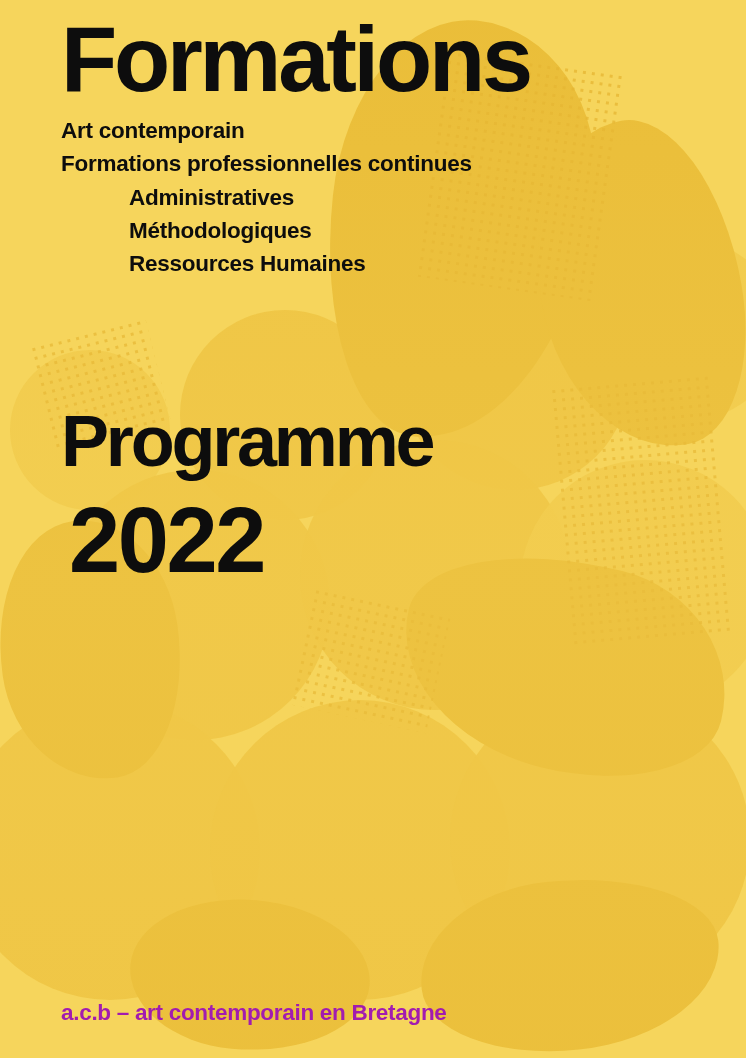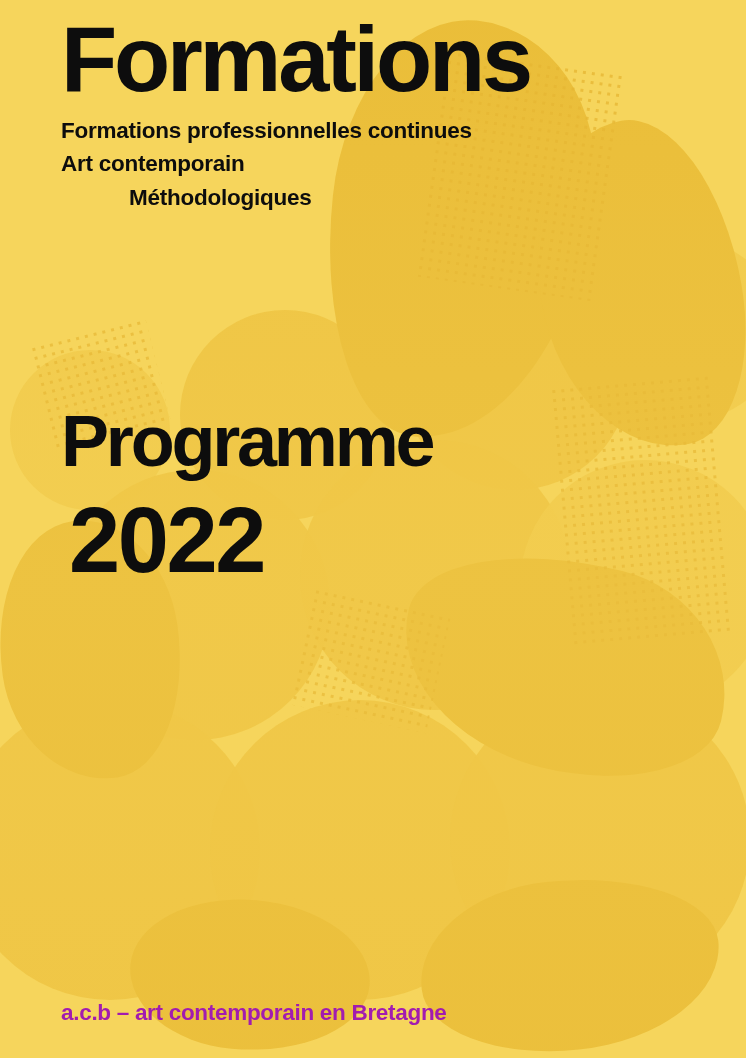--- a/index.html
+++ b/index.html
@@ -207,23 +207,25 @@
     <div class="dots d4"></div>
 
     <div class="veil"></div>
   </div>
 
   <div class="content">
 
     <div class="title-block">
       <h1 class="main-title">Formations</h1>
       <ul class="subtitle-list">
+        <li>Art contemporain</li>
         <li>Formations professionnelles continues</li>
-        <li>Art contemporain</li>
+        <li class="indent">Administratives</li>
         <li class="indent">Méthodologiques</li>
+        <li class="indent">Ressources Humaines</li>
       </ul>
     </div>
 
     <div class="programme-block">
       <div class="programme-line">Programme</div>
       <div class="programme-year">2022</div>
     </div>
 
     <div class="footer">a.c.b – art contemporain en Bretagne</div>
 

